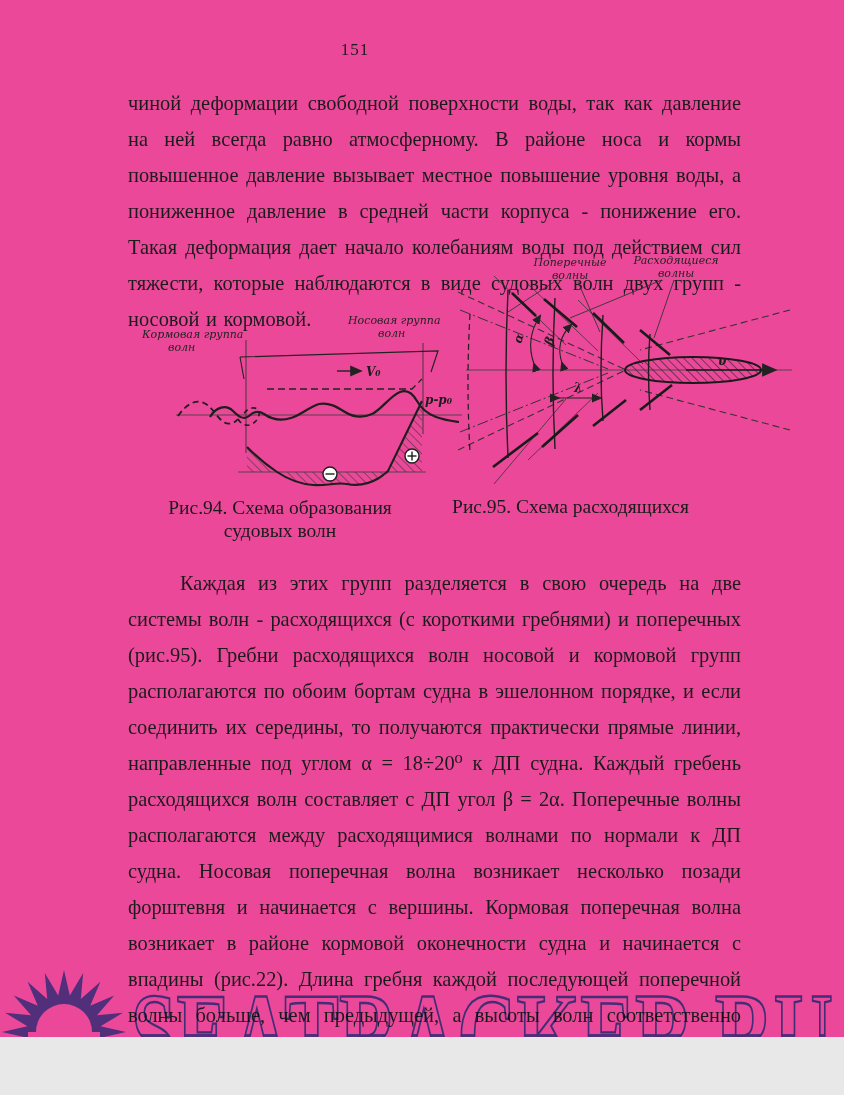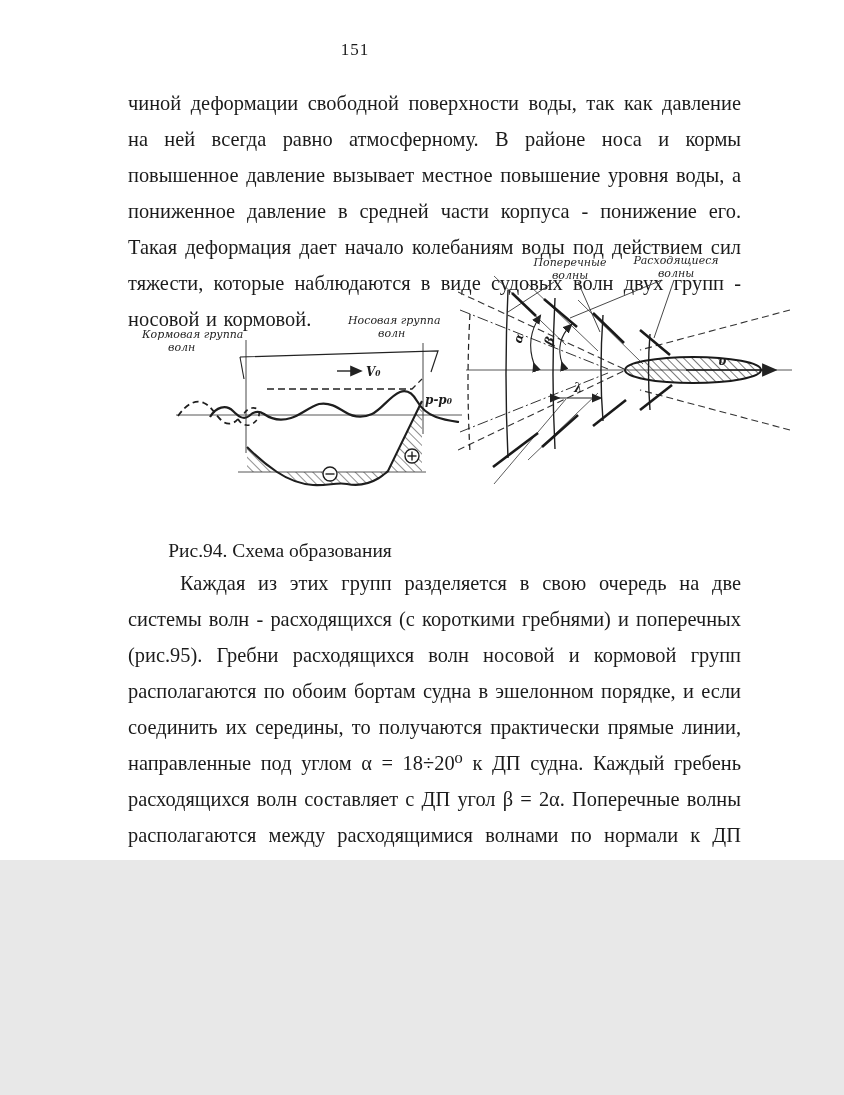--- a/index.html
+++ b/index.html
@@ -1,32 +1,32 @@
 <!DOCTYPE html>
 <html><head>
 <meta charset="utf-8">
 <style>
   html,body{margin:0;padding:0;background:#e8e8e8;}
   .page{
-    position:relative;width:844px;height:860px;margin:0 auto;
-    background:#ffffff;overflow:hidden;
+    position:relative;width:844px;height:1037px;margin:0 auto;
+    background:#ec4899;overflow:hidden;
     font-family:"Liberation Serif","DejaVu Serif",serif;color:#1b1b1b;
   }
   .page-number{position:absolute;left:300px;top:40px;width:110px;text-align:center;
     font-size:17px;letter-spacing:1px;}
   .para{position:absolute;left:128px;width:613px;margin:0;
     font-size:20.4px;line-height:36px;text-align:justify;
     word-spacing:1.5px;}
   .para1{top:85px;}
   .para2{top:565px;text-indent:52px;}
   .figure-svg{position:absolute;}
   #fig94{left:140px;top:300px;}
   #fig95{left:458px;top:252px;}
   .caption{position:absolute;font-size:19.5px;line-height:23px;text-align:center;}
-  #cap94{left:150px;top:496px;width:260px;margin-top:43px;}
+  #cap94{left:150px;top:496px;width:260px;}
   #cap95{left:448px;top:495px;width:245px;}
   #cap95 .cap-line2{margin-left:34px;}
   .fig-label{font-family:"DejaVu Serif",serif;font-style:italic;font-size:11px;fill:#222;}
   .fig-sym{font-family:"DejaVu Serif",serif;font-style:italic;font-size:12px;fill:#1c1c1c;font-weight:bold;}
   .watermark{position:absolute;left:0;top:962px;mix-blend-mode:multiply;}
 </style>
 </head>
 <body>
 
 <div class="page">
@@ -154,22 +154,24 @@
     <line x1="100" y1="146" x2="142" y2="146" stroke="#222" stroke-width="1.2" marker-start="url(#ah95)" marker-end="url(#ah95)"></line>
     <text class="fig-sym" x="116" y="140">λ</text>
 
     <ellipse cx="235" cy="118" rx="68" ry="13" fill="url(#hatch95)" stroke="#1a1a1a" stroke-width="2"></ellipse>
     <line x1="228" y1="118" x2="316" y2="118" stroke="#1a1a1a" stroke-width="1.7" marker-end="url(#ah95)"></line>
     <text class="fig-sym" x="260" y="113">υ</text>
   </svg>
 
   <div id="cap94" class="caption">
     <div>Рис.94. Схема образования</div>
+    <div>судовых волн</div>
   </div>
   <div id="cap95" class="caption">
+    <div>Рис.95. Схема  расходящихся</div>
   </div>
 
   <p class="para para2">Каждая из этих групп разделяется в свою очередь на две системы волн - расходящихся (с короткими гребнями) и поперечных (рис.95). Гребни  расходящихся волн носовой и кормовой групп располагаются по обоим бортам судна в эшелонном порядке, и если соединить их середины, то получаются  практически прямые линии, направленные под углом α = 18÷20⁰ к ДП судна. Каждый гребень расходящихся волн составляет с ДП угол β = 2α. Поперечные волны располагаются между расходящимися волнами по нормали к ДП судна. Носовая поперечная волна возникает несколько позади форштевня и начинается с вершины. Кормовая поперечная волна возникает в районе кормовой оконечности судна и начинается с впадины (рис.22). Длина гребня каждой последующей поперечной волны больше, чем предыдущей, а высоты волн соответственно уменьшаются. Носовая группа волн обладает большей интенсивностью - уровень воды в носовой оконечности судна поднимается на большую высоту и этот подъем распределяется на большей площади, чем в кормовой оконечности. При относительной скорости судна Fr &lt; 0,15 практически наблюдаются только расходящиеся волны. С увеличением скорости судна интенсивность поперечных волн возрастает, а расходящиеся</p>
 
   <svg class="watermark" width="844" height="133" viewBox="0 0 844 133">
     <defs>
       <linearGradient id="wmgrad" gradientUnits="userSpaceOnUse" x1="0" y1="35" x2="0" y2="114">
         <stop offset="0" stop-color="#ffffff"></stop>
         <stop offset="0.47" stop-color="#ffffff"></stop>
         <stop offset="0.47" stop-color="#58a6cd"></stop>

